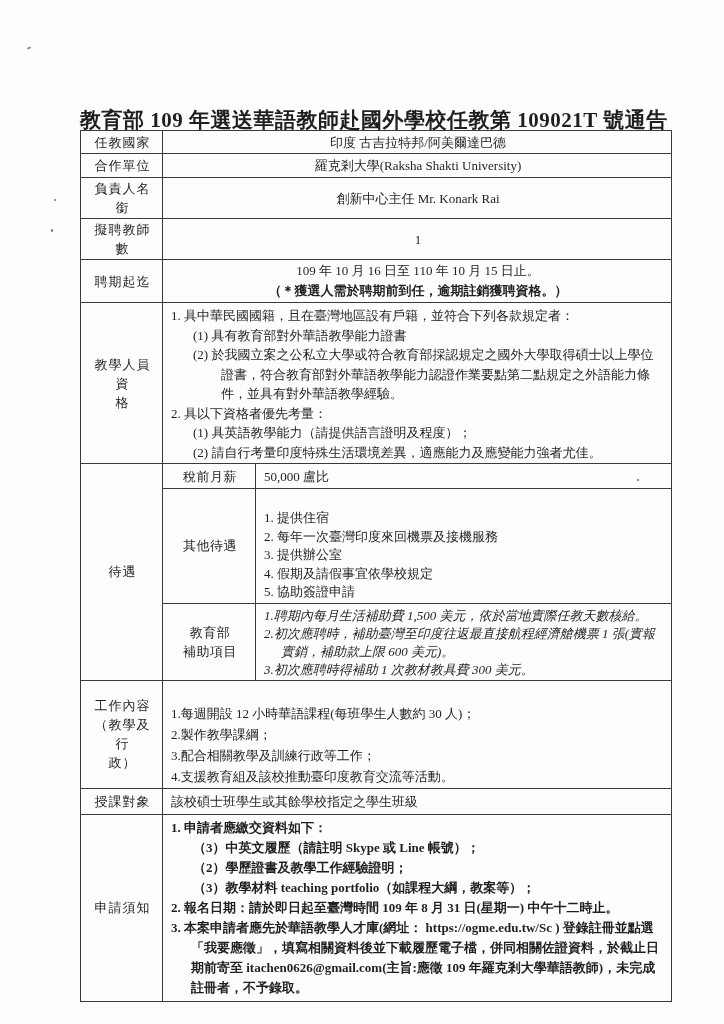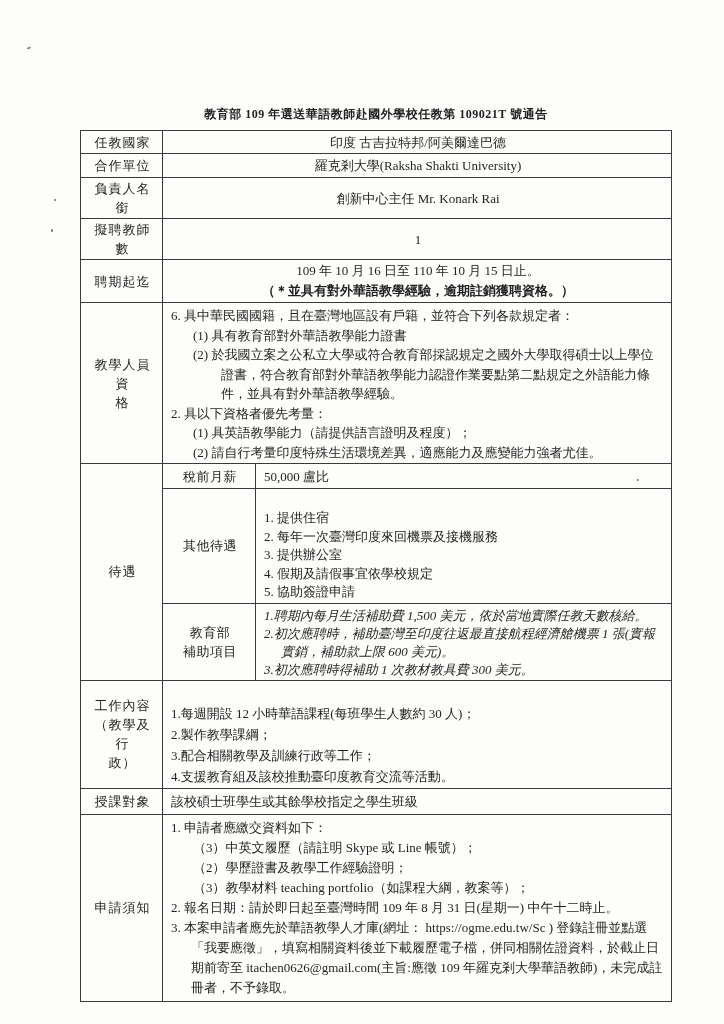--- a/index.html
+++ b/index.html
@@ -14,21 +14,21 @@
     font-family:"Liberation Serif","DejaVu Serif",serif;
     color:var(--ink);
     position:relative;
     overflow:hidden;
     -webkit-font-smoothing:antialiased;
   }
   .page{position:relative;width:724px;height:1024px;}
 
   .doc-title{
     position:absolute;left:80px;top:106px;width:592px;
-    text-align:center;font-weight:bold;font-size:12px;
+    font-weight:bold;font-size:21px;
     letter-spacing:.5px;white-space:nowrap;
   }
 
   table.notice{
     position:absolute;left:80px;top:130px;width:592px;
     border-collapse:collapse;table-layout:fixed;
     font-size:13px;line-height:19px;
   }
   table.notice td{
     border:1px solid var(--border);
@@ -59,21 +59,21 @@
   tr.r-students{height:26px;}
   tr.r-application{height:187px;}
 
   .bold{font-weight:bold;}
   .period-cell div{line-height:20px;}
 
   .r-qual td.val{line-height:19.5px;padding-top:3px;}
   .r-benefits td.val{line-height:18.5px;padding-top:20px;}
   .r-subsidy td.val{line-height:18px;padding-top:3px;font-style:italic;}
   .r-duties td.val{line-height:21px;padding-top:22px;}
-  .r-application td.val{line-height:20px;padding-top:1px;}
+  .r-application td.val{line-height:20px;padding-top:1px;font-weight:bold;}
 
   .line{white-space:normal;}
   .ind1{margin-left:22px;}
   .hang-num{padding-left:17px;text-indent:-17px;}
   .hang-num2{padding-left:20px;text-indent:-20px;}
   .hang-paren{padding-left:28px;text-indent:-28px;}
 
   .speck{position:absolute;background:#6b6b6b;border-radius:50%;}
   .speck.s1{left:27px;top:47px;width:4px;height:2px;border-radius:1px;transform:rotate(-20deg);background:#8a8a8a;}
   .speck.s2{left:54px;top:199px;width:2px;height:2px;}
@@ -117,31 +117,31 @@
 
     <tr class="r-basic4">
       <td class="lbl">擬聘教師數</td>
       <td class="val center" colspan="2">1</td>
     </tr>
 
     <tr class="r-period">
       <td class="lbl top">聘期起迄</td>
       <td class="val center period-cell" colspan="2">
         <div>109 年 10 月 16 日至 110 年 10 月 15 日止。</div>
-        <div class="bold">（＊並具有對外華語教學經驗，逾期註銷獲聘資格。）</div>
+        <div class="bold">（＊獲選人需於聘期前到任，逾期註銷獲聘資格。）</div>
       </td>
     </tr>
 
     <tr class="r-qual">
       <td class="lbl top">
             <div>教學人員資</div>
             <div>格</div>
           </td>
       <td class="val" colspan="2">
-            <div class="line">6. 具中華民國國籍，且在臺灣地區設有戶籍，並符合下列各款規定者：</div>
+            <div class="line">1. 具中華民國國籍，且在臺灣地區設有戶籍，並符合下列各款規定者：</div>
             <div class="line ind1">(1) 具有教育部對外華語教學能力證書</div>
             <div class="line ind1 hang-paren">(2) 於我國立案之公私立大學或符合教育部採認規定之國外大學取得碩士以上學位證書，符合教育部對外華語教學能力認證作業要點第二點規定之外語能力條件，並具有對外華語教學經驗。</div>
             <div class="line">2. 具以下資格者優先考量：</div>
             <div class="line ind1">(1) 具英語教學能力（請提供語言證明及程度）；</div>
             <div class="line ind1">(2) 請自行考量印度特殊生活環境差異，適應能力及應變能力強者尤佳。</div>
           </td>
     </tr>
 
     <tr class="r-salary">
       <td class="lbl top" rowspan="3">待遇</td>

